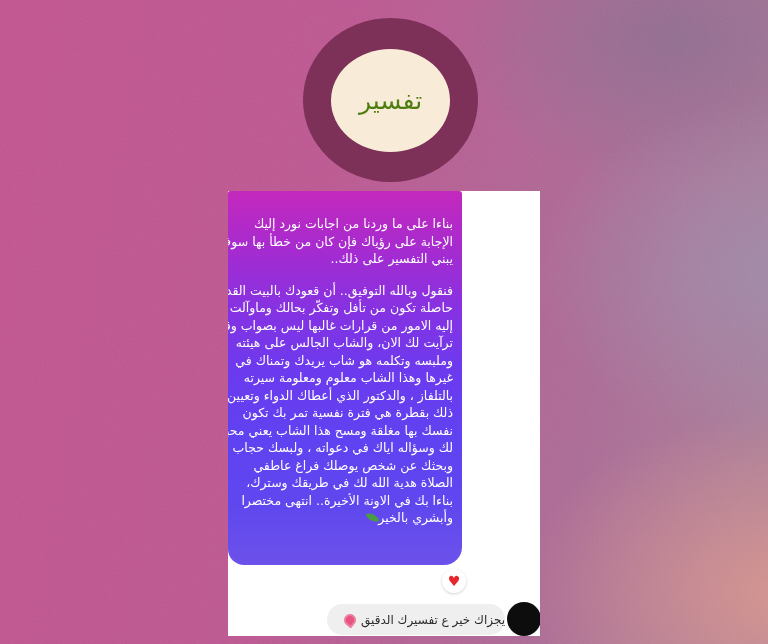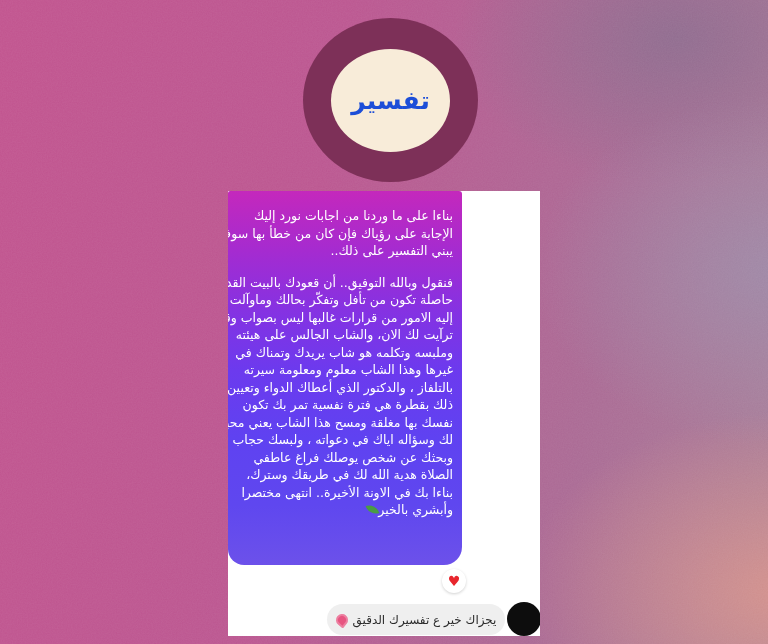--- a/index.html
+++ b/index.html
@@ -23,37 +23,37 @@
     position:absolute;z-index:2;left:303px;top:18px;width:175px;height:164px;
     border-radius:50%;background:#7d3058;
     display:flex;align-items:center;justify-content:center;
   }
   .badge-inner{
     width:119px;height:103px;border-radius:50%;background:#f8ecd9;
     display:flex;flex-direction:column;align-items:center;justify-content:center;
     text-align:center;direction:rtl;
   }
   .badge-line{
-    color:#1d4ed8;font-weight:bold;font-size:25px;line-height:33px;white-space:nowrap;text-align:center;
+    color:#4d7c0f;font-weight:normal;font-size:25px;line-height:33px;white-space:nowrap;text-align:center;
   }
 
   
   .card{
     position:absolute;z-index:2;left:228px;top:191px;width:312px;height:445px;
     background:#ffffff;overflow:hidden;
   }
 
   
   .bubble{
     position:absolute;left:0;top:0;width:234px;height:374px;
     border-radius:2px 3px 18px 16px;
     background:linear-gradient(180deg,
       #c428bc 0%, #a52bd0 16%, #8532e2 32%, #6c3aee 48%,
       #5f42f1 66%, #5f47ef 84%, #6c51ea 100%);
-    padding:16px 9px 0 8px;box-sizing:border-box;
+    padding:24px 9px 0 8px;box-sizing:border-box;
     direction:rtl;text-align:right;
   }
   .msg-line{
     color:#ffffff;font-size:12.5px;line-height:17.5px;white-space:nowrap;
   }
   .para-2{margin-top:14px;}
   .last-line{display:flex;flex-direction:row;align-items:center;gap:0;justify-content:flex-start;}
   .leaf{
     display:inline-block;width:11px;height:11px;background:#4a9b44;
     border-radius:0 100% 0 100%;transform:rotate(-18deg);
@@ -64,21 +64,21 @@
     position:absolute;left:214px;top:378px;width:24px;height:24px;border-radius:50%;
     background:#ffffff;box-shadow:0 1px 3px rgba(0,0,0,.18);
     display:flex;align-items:center;justify-content:center;
   }
   .reaction span{color:#e8262d;font-size:14px;line-height:14px;}
 
   
   .reply-bubble{
     position:absolute;left:99px;top:413px;width:178px;height:31px;
     background:#efefef;border-radius:16px;
-    display:flex;align-items:center;justify-content:center;gap:5px;
+    display:flex;align-items:center;gap:5px;
     direction:rtl;
   }
   .reply-text{color:#2b2b2b;font-size:12px;white-space:nowrap;}
   .flower{
     display:inline-block;width:12px;height:12px;background:#e75480;
     border-radius:6px 6px 1px 6px;transform:rotate(40deg);
     box-shadow:inset 0 0 0 2px rgba(255,255,255,.25);
   }
   .avatar{
     position:absolute;left:279px;top:411px;width:34px;height:34px;border-radius:50%;

